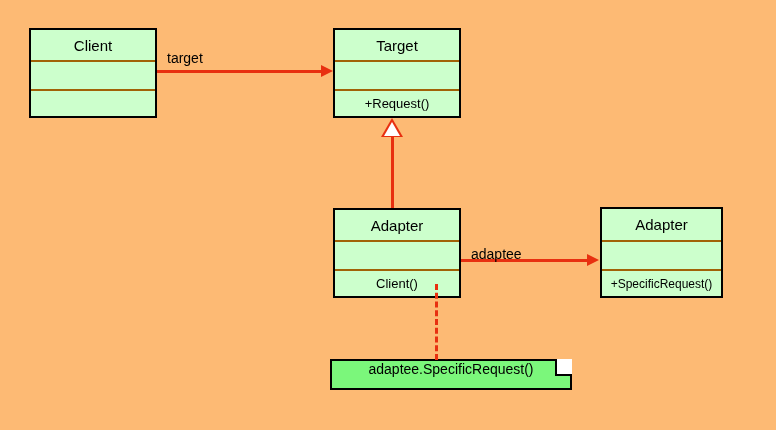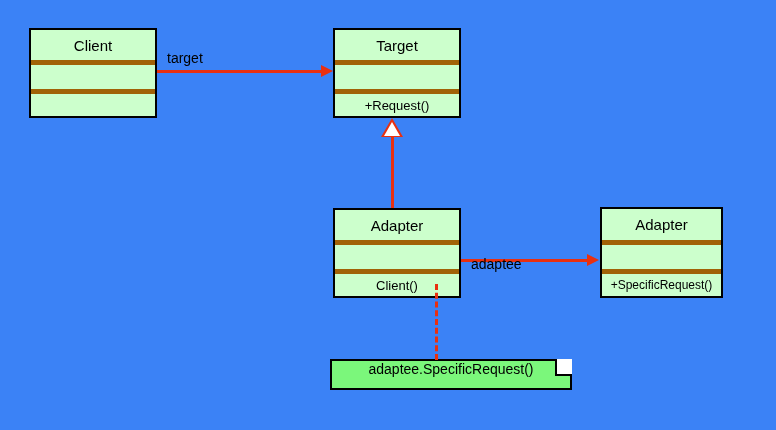--- a/index.html
+++ b/index.html
@@ -4,21 +4,21 @@
 <style>
   html, body {
     margin: 0;
     padding: 0;
     background: #ffffff;
   }
   #canvas {
     position: relative;
     width: 776px;
     height: 430px;
-    background: #3b82f6;
+    background: #fdba74;
     overflow: hidden;
     font-family: "Liberation Sans", sans-serif;
   }
 
   
   .uml-class {
     position: absolute;
     box-sizing: border-box;
     border: 2px solid #000000;
     background: #ccffcc;
@@ -26,21 +26,21 @@
   .uml-compartment {
     box-sizing: border-box;
     display: flex;
     align-items: center;
     justify-content: center;
     overflow: hidden;
     white-space: nowrap;
     color: #000000;
   }
   .uml-compartment.divider-top {
-    border-top: 5px solid #a16207;
+    border-top: 2px solid #a16207;
   }
   .cmp-name {
     font-size: 15px;
   }
   .cmp-attrs {
     font-size: 13px;
   }
   .cmp-ops {
     font-size: 13px;
   }
@@ -158,17 +158,17 @@
   <div class="arrowhead-right" style="left:321px; top:65px;"></div>
   <div class="edge-label" style="left:167px; top:50px;">target</div>
 
   <div class="edge-v" style="left:391px; top:136px; height:72px;"></div>
   <div class="arrowhead-triangle" style="left:381px; top:118px;">
     <span class="tri-inner"></span>
   </div>
 
   <div class="edge-h" style="left:461px; top:259px; width:127px;"></div>
   <div class="arrowhead-right" style="left:587px; top:254px;"></div>
-  <div class="edge-label" style="left:471px; top:256px;">adaptee</div>
+  <div class="edge-label" style="left:471px; top:246px;">adaptee</div>
 
   <div class="edge-v-dashed" style="left:435px; top:284px; height:76px;"></div>
 
 </div>
 
 </body></html>

